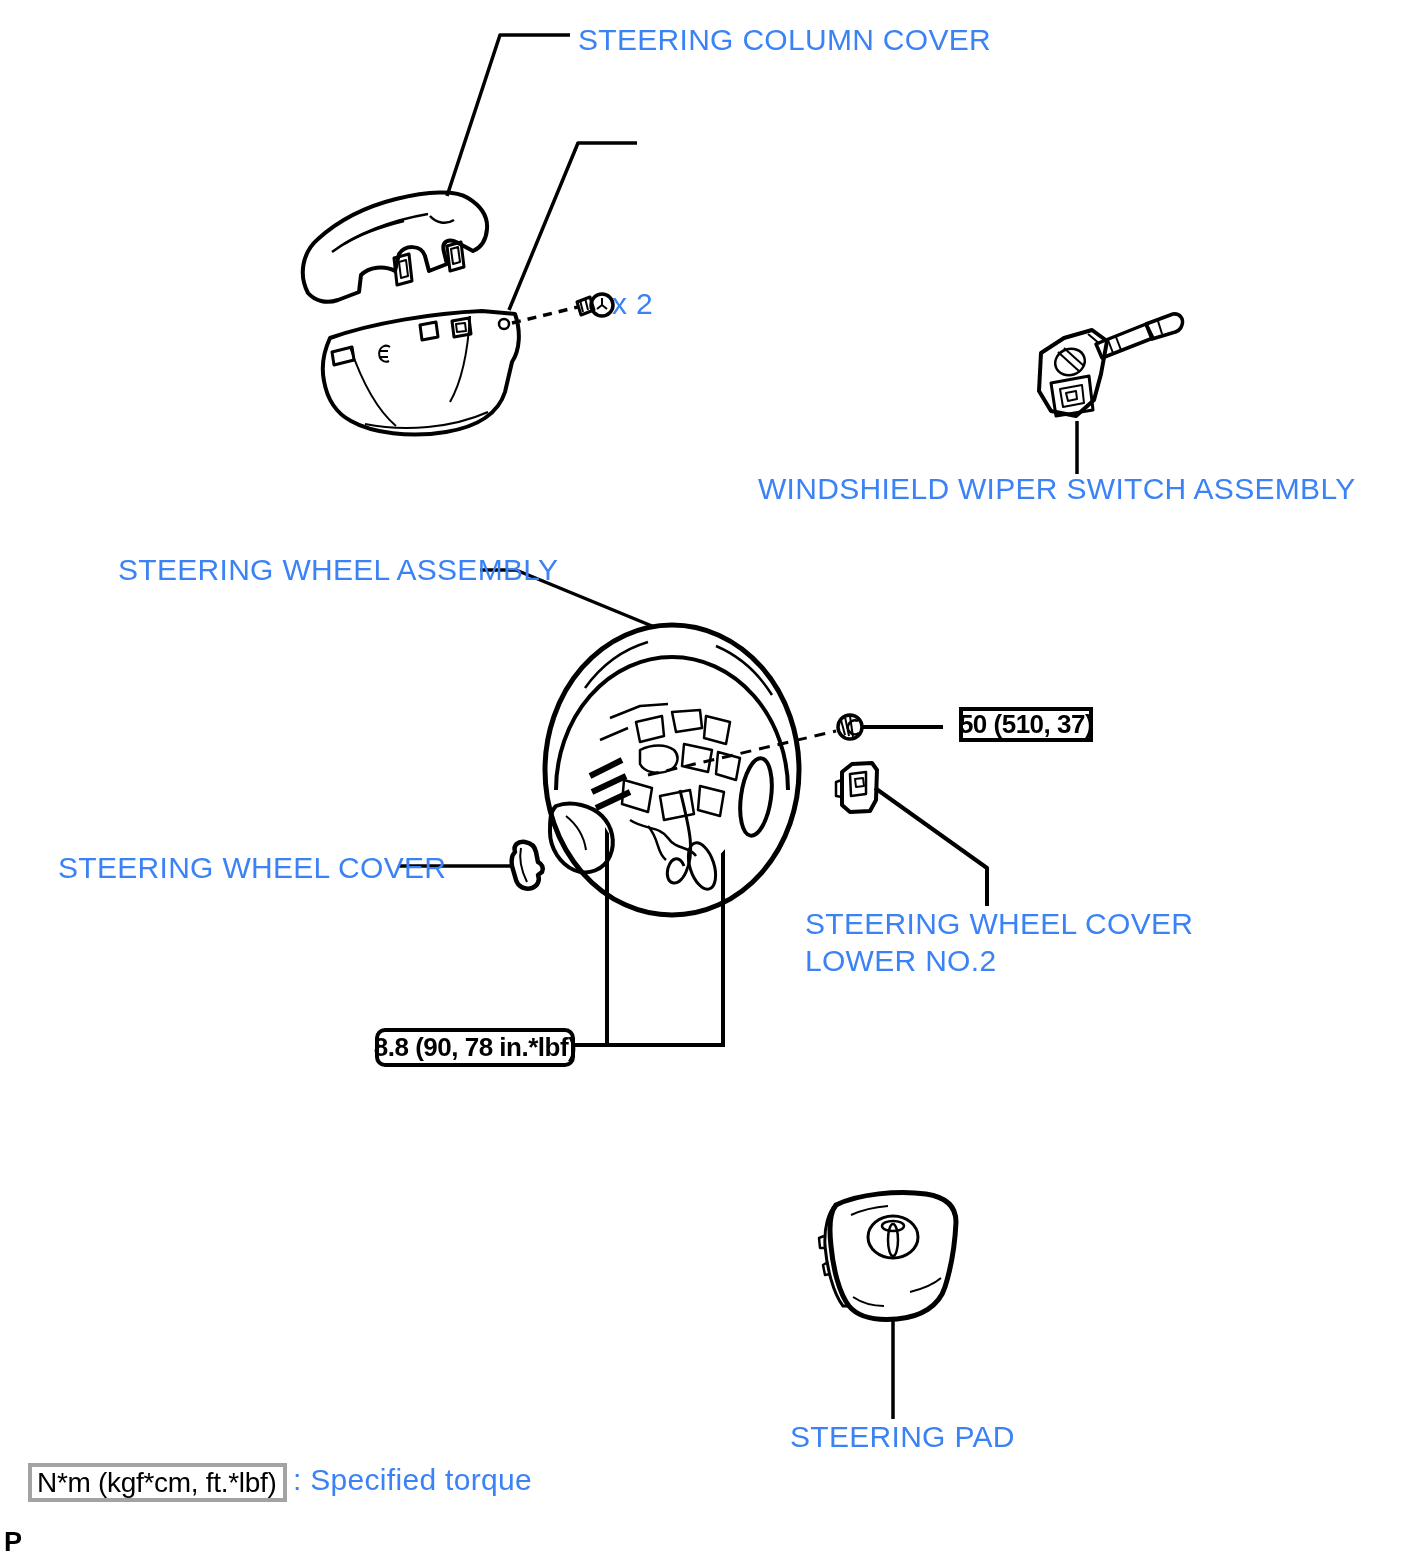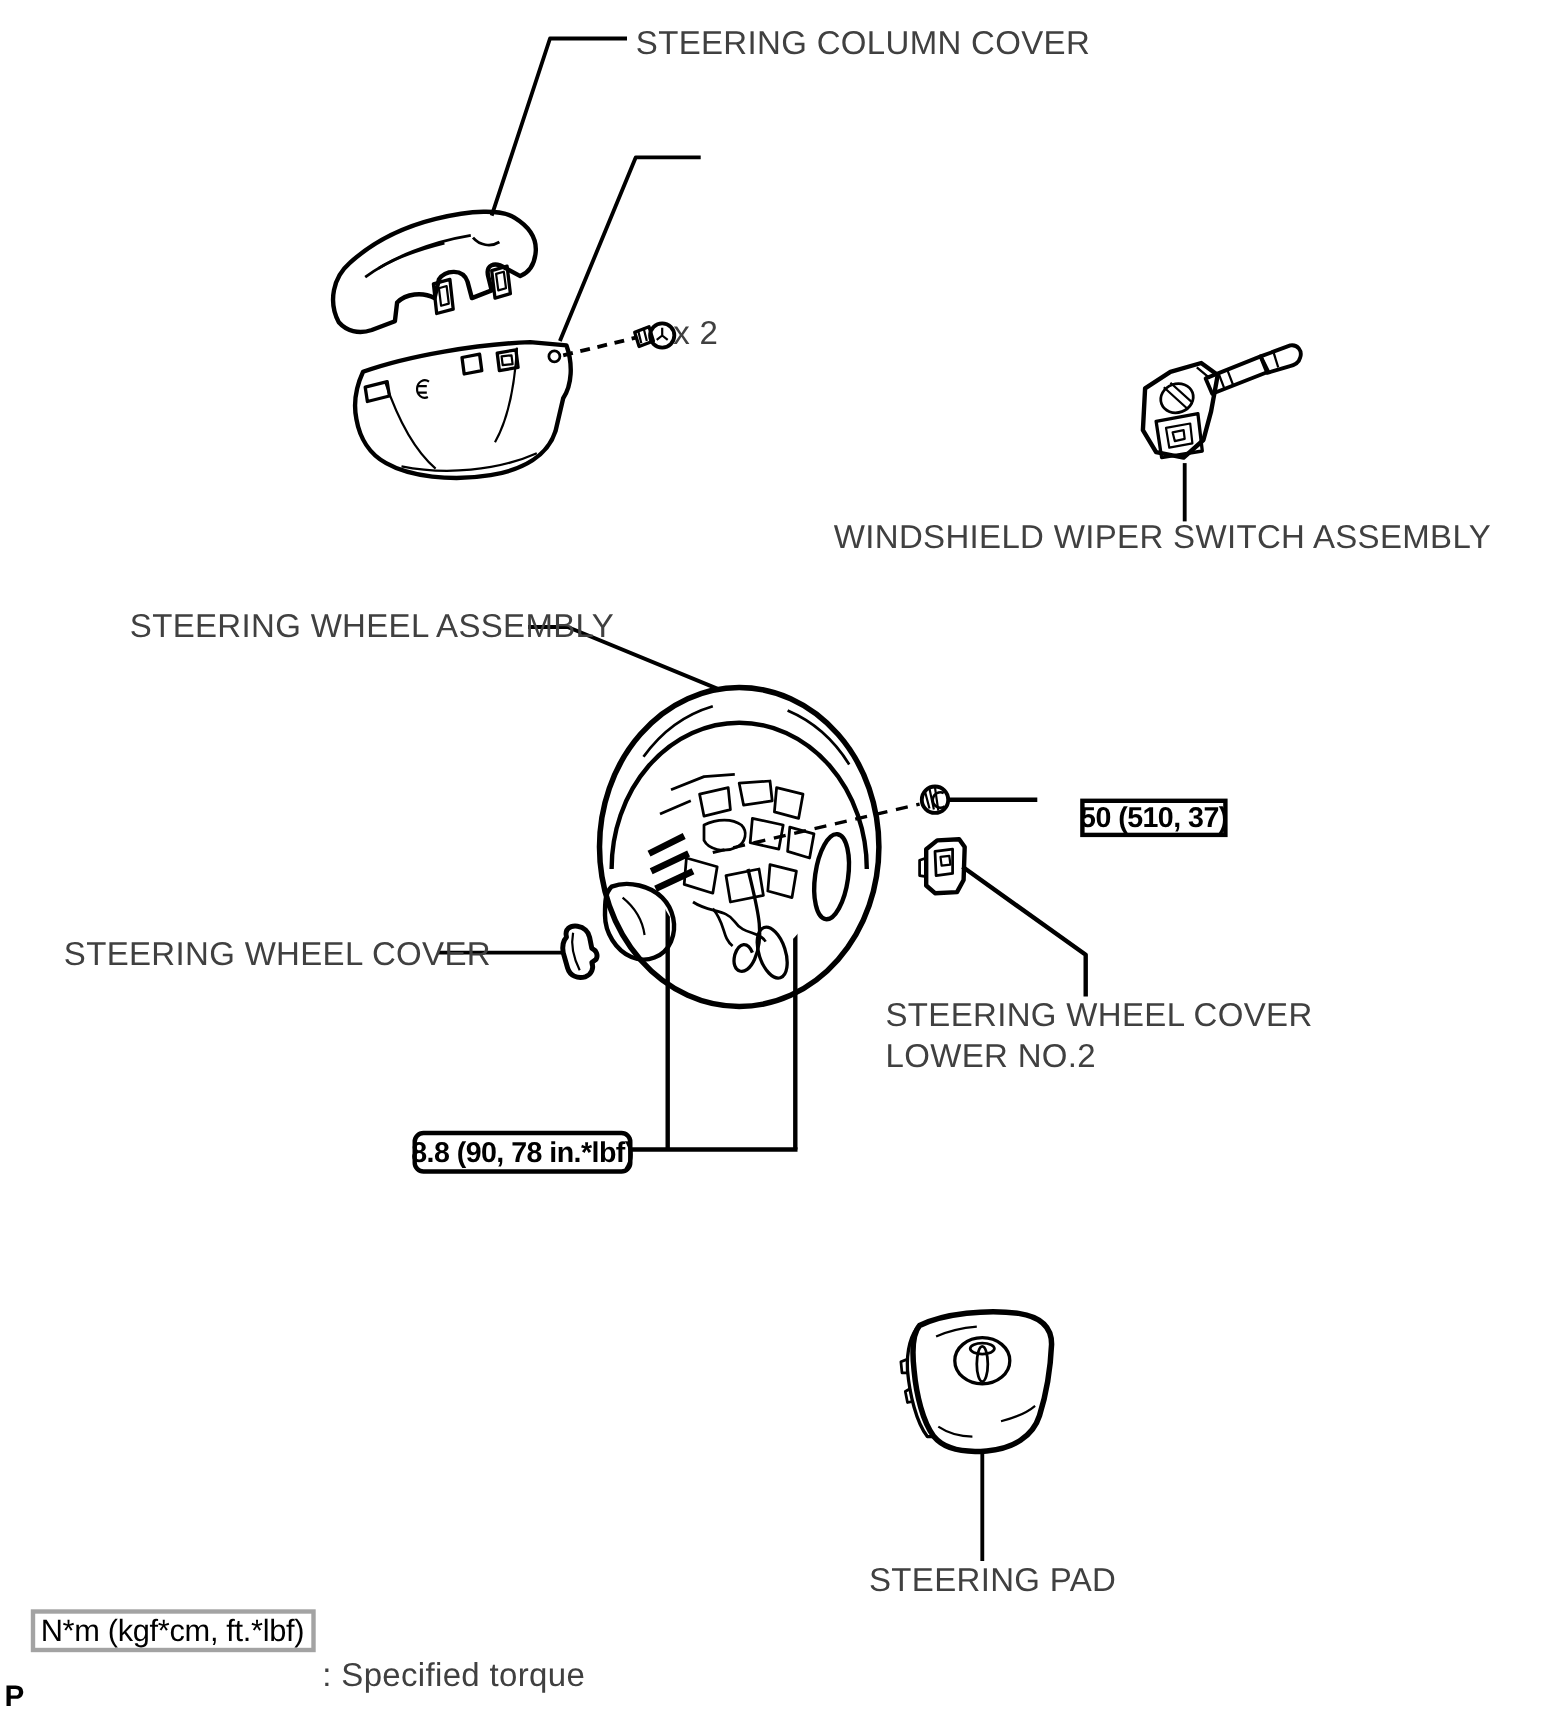--- a/index.html
+++ b/index.html
@@ -3,21 +3,21 @@
 <meta charset="utf-8">
 <style>
   html,body{margin:0;padding:0;background:#fff;}
   .canvas{
     position:relative;width:1424px;height:1562px;background:#fff;overflow:hidden;
     font-family:"Liberation Sans",sans-serif;color:#000;
   }
   .art{position:absolute;left:0;top:0;z-index:1;}
   .lbl{
     position:absolute;z-index:2;font-size:30px;line-height:36px;
-    letter-spacing:0.3px;white-space:pre;color:#404040;
+    letter-spacing:0.3px;white-space:pre;color:#3b82f6;
   }
   .lbl.two{line-height:37px;white-space:normal;}
   .torque-box{
     position:absolute;z-index:2;box-sizing:border-box;border:4px solid #000;background:#fff;
     display:flex;align-items:center;justify-content:center;
     font-weight:bold;font-size:26px;letter-spacing:-0.5px;white-space:pre;
   }
   .legend-box{
     position:absolute;z-index:2;box-sizing:border-box;border:4px solid #a3a3a3;background:#fff;
     display:flex;align-items:center;padding-left:5px;
@@ -168,22 +168,22 @@
     <div>STEERING WHEEL COVER</div>
   </div>
 
   <div class="lbl two" style="left:805px;top:905px;width:400px;">
     <div>STEERING WHEEL COVER</div>
     <div>LOWER NO.2</div>
   </div>
 
   <div class="lbl" style="left:790px;top:1419px;">STEERING PAD</div>
 
-  <div class="torque-box" style="left:982px;top:707px;width:134px;height:35px;margin-top:19px;">50 (510, 37)</div>
+  <div class="torque-box" style="left:959px;top:707px;width:134px;height:35px;">50 (510, 37)</div>
 
   <div class="torque-box" style="left:375px;top:1028px;width:200px;height:39px;border-radius:10px;">8.8 (90, 78 in.*lbf)</div>
 
   <div class="legend-box" style="left:28px;top:1463px;width:259px;height:39px;">N*m (kgf*cm, ft.*lbf)</div>
-  <div class="lbl" style="left:293px;top:1462px;margin-top:44px;">: Specified torque</div>
+  <div class="lbl" style="left:293px;top:1462px;">: Specified torque</div>
 
   <div class="page-marker" style="left:4px;top:1527px;">P</div>
 
 </div>
 
 </body></html>

